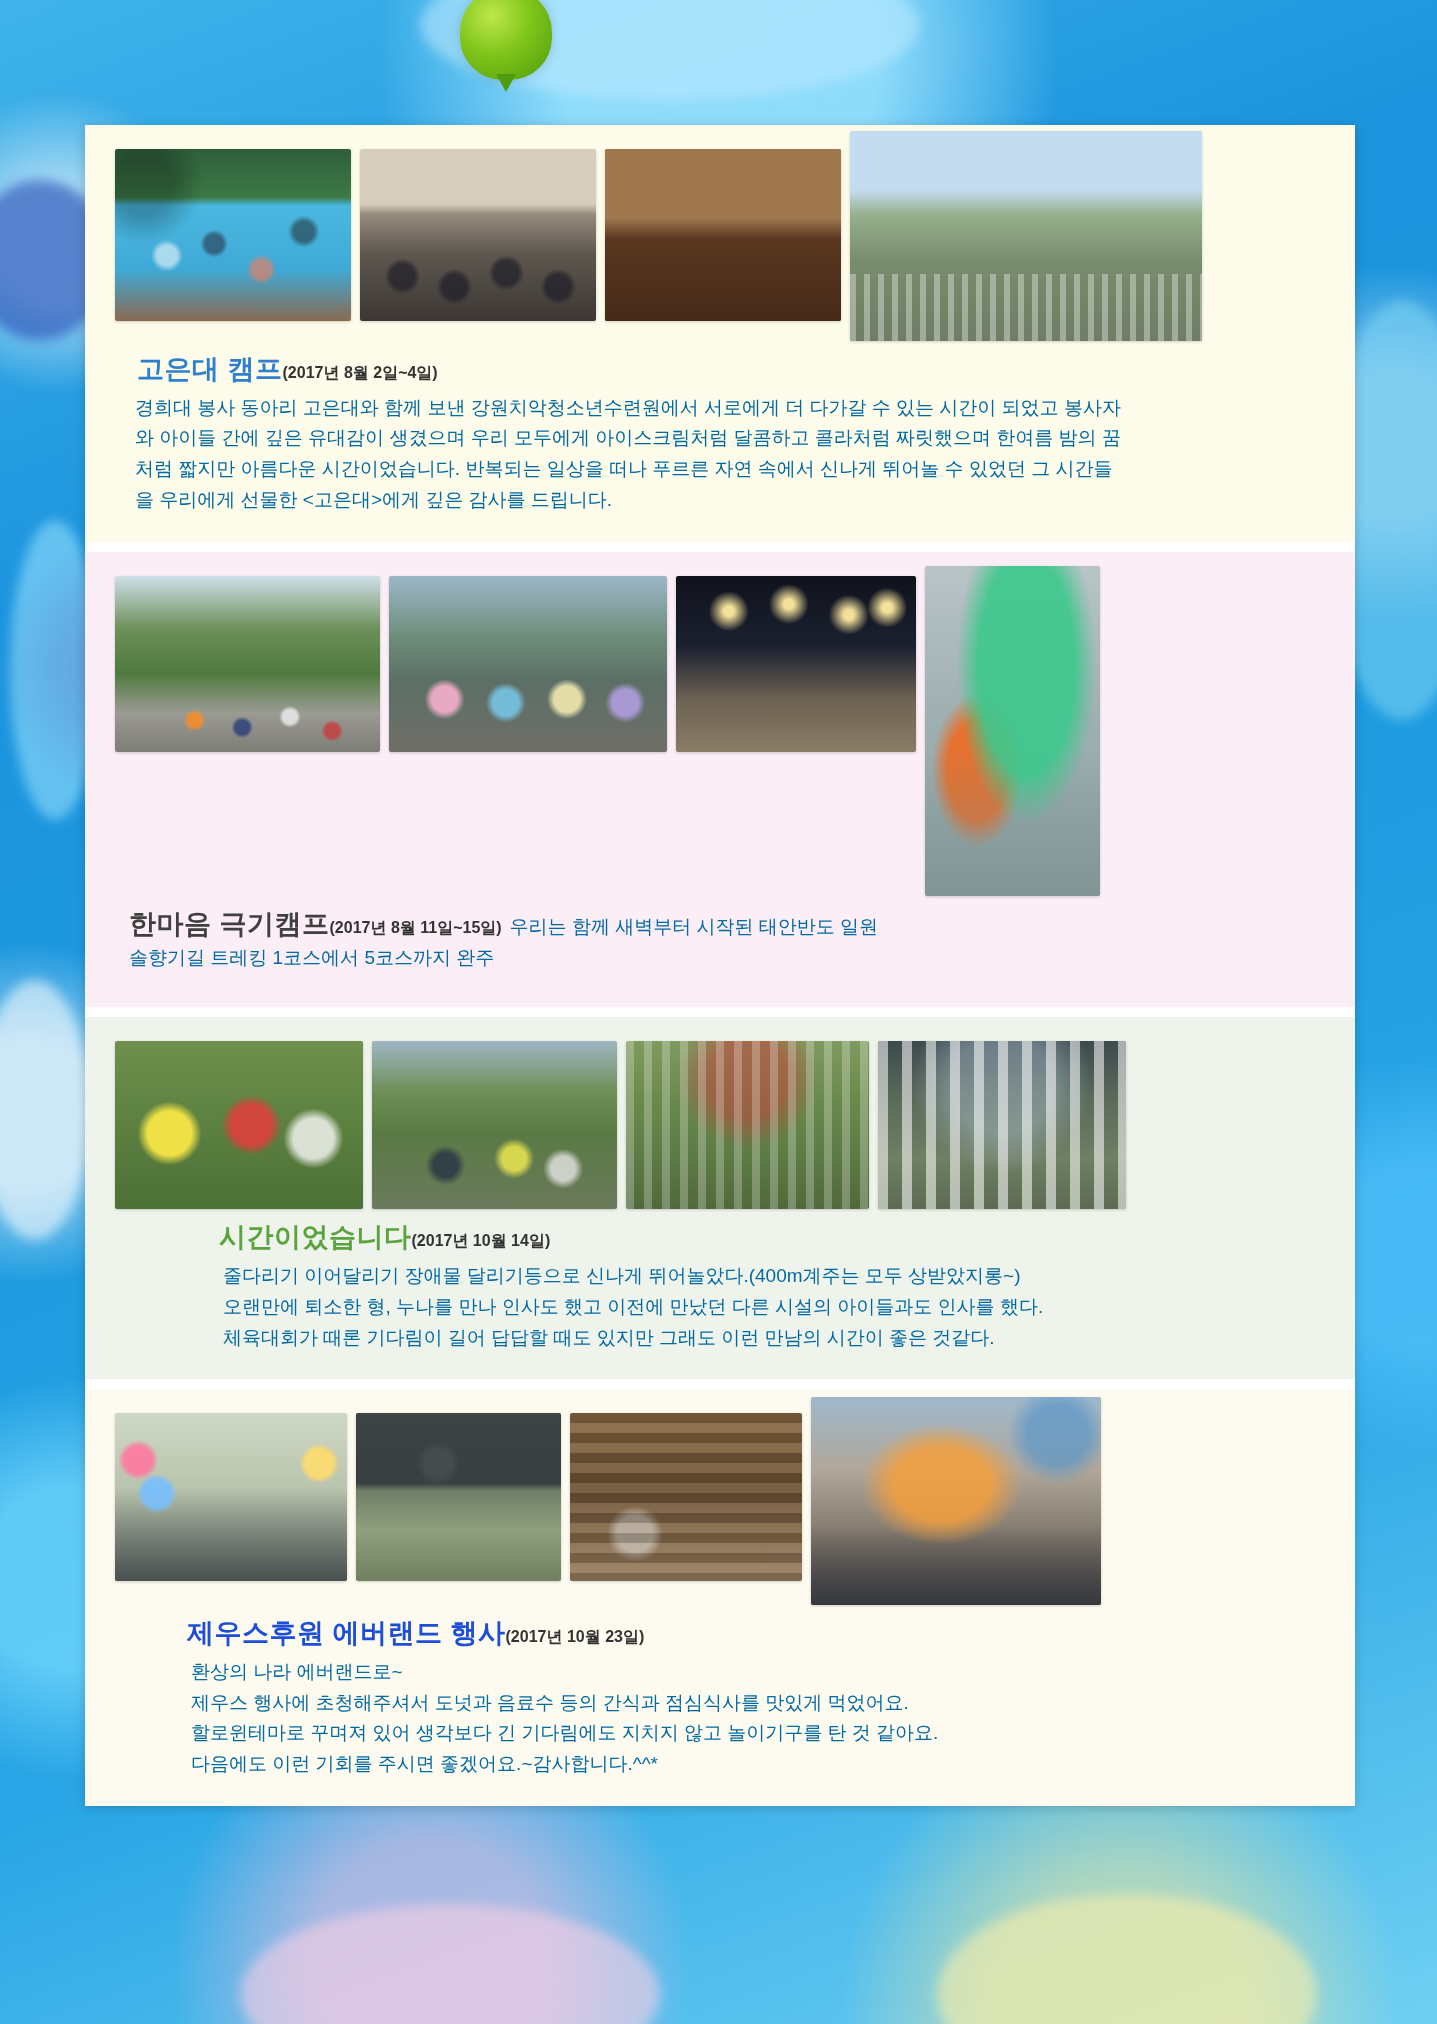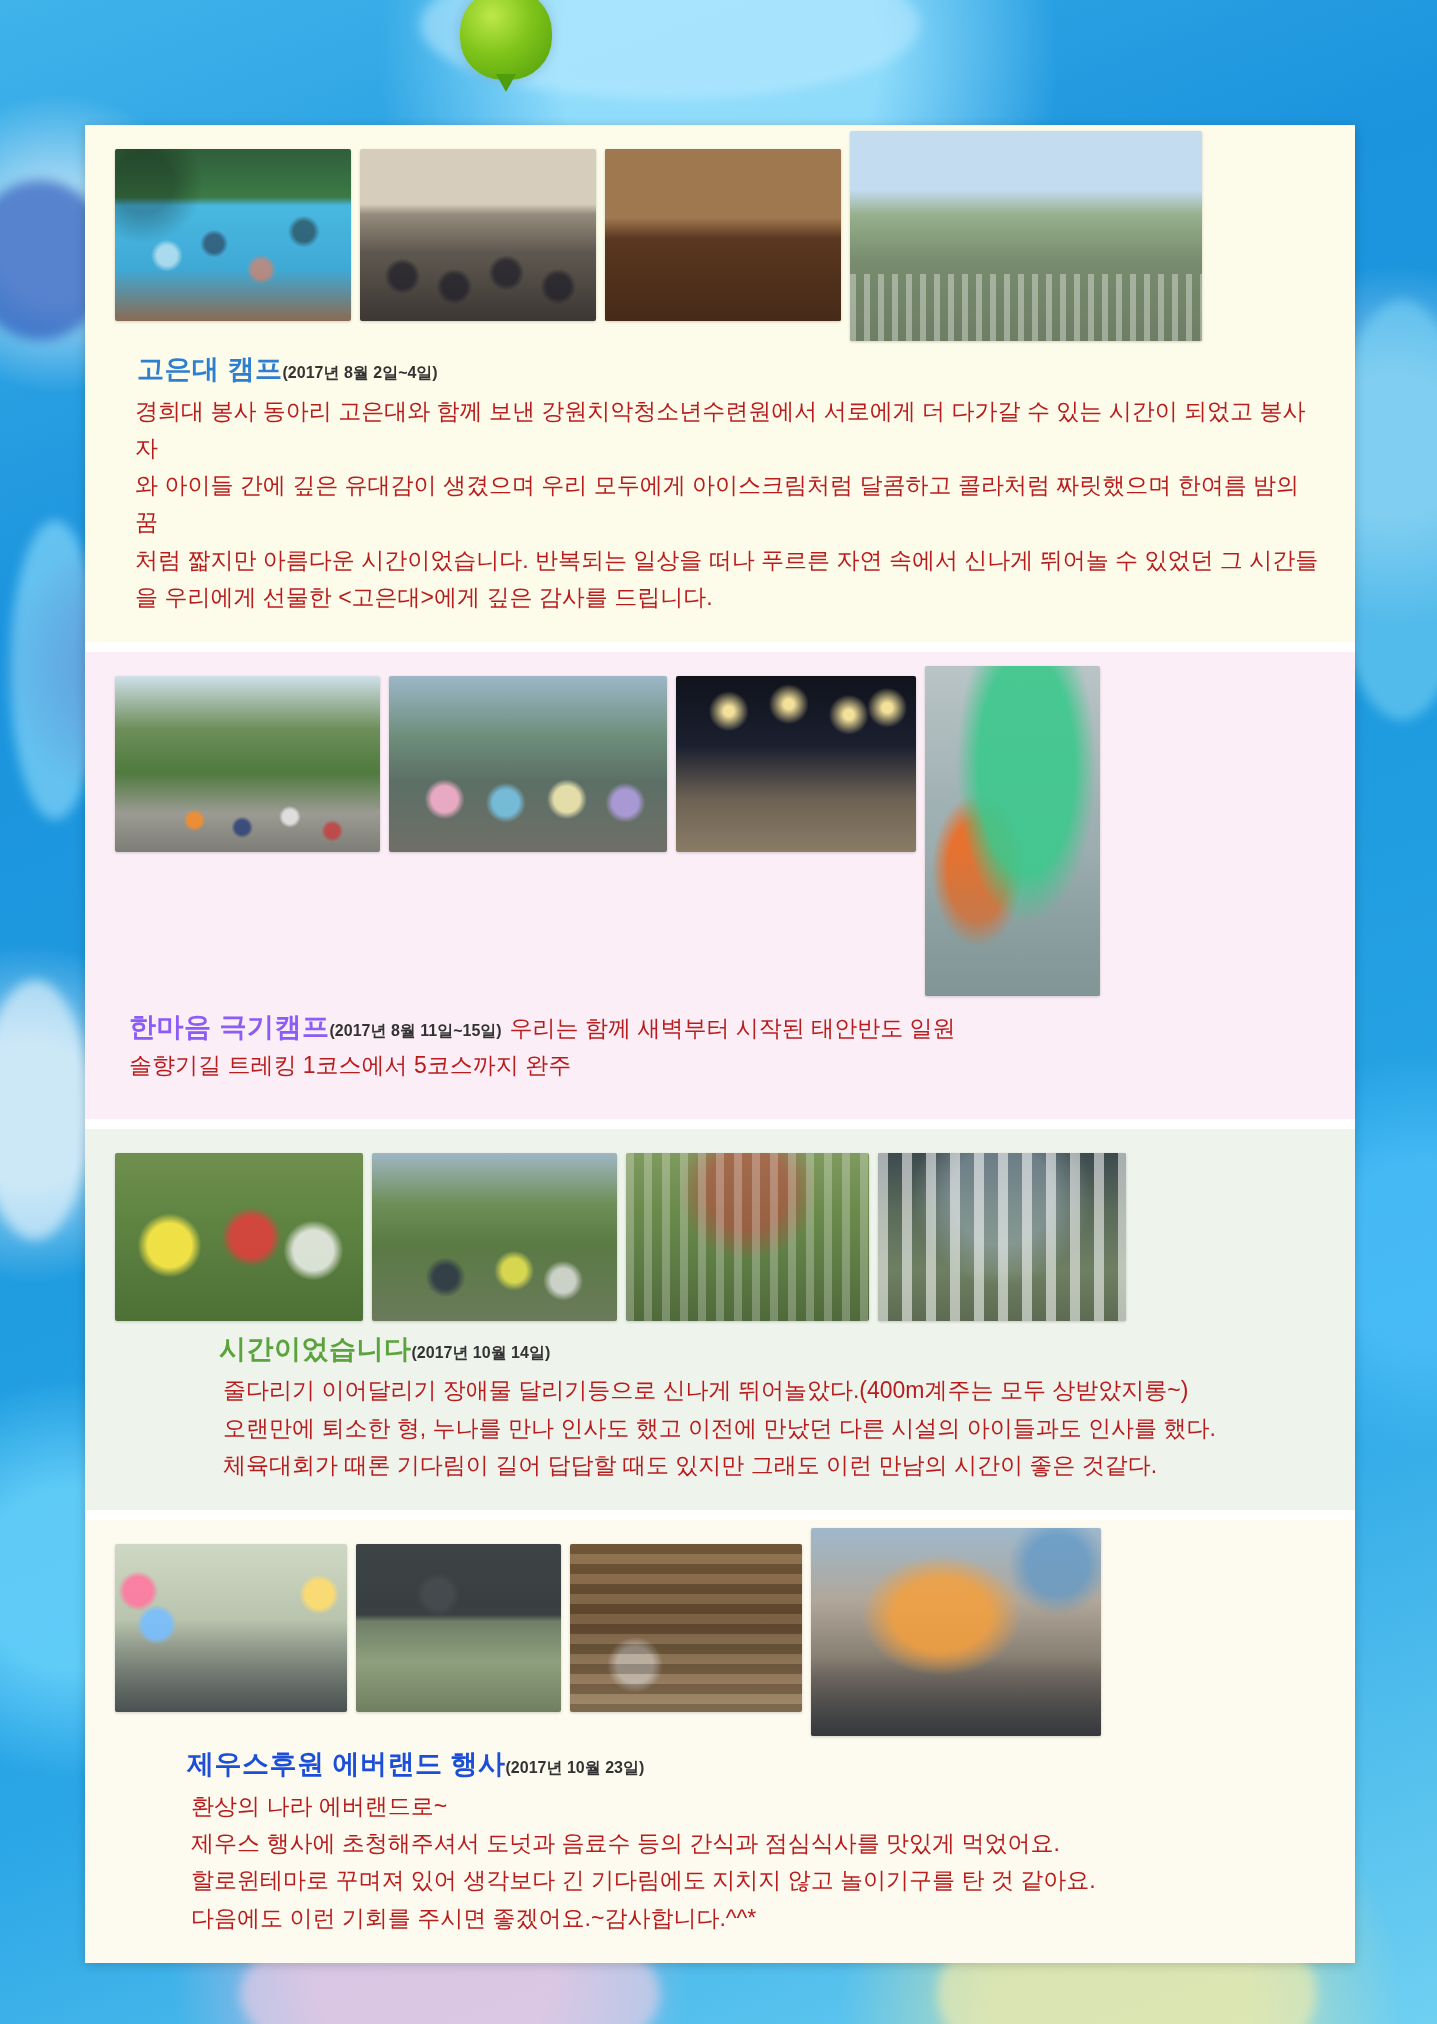--- a/index.html
+++ b/index.html
@@ -117,28 +117,28 @@
     font-size: 27px;
     font-weight: bold;
     letter-spacing: .5px;
   }
   .title-date {
     font-size: 16px;
     font-weight: bold;
     color: #333;
   }
   .t-blue   { color: #2f7fd0; }
-  .t-pink   { color: #8b5cf6; }
+  .t-pink   { color: #404040; }
   .t-green  { color: #5ba33c; }
   .t-orange { color: #1d4ed8; margin-top: 37px; }
 
   .body-text {
-    font-size: 23px;
+    font-size: 19px;
     line-height: 1.62;
-    color: #b91c1c;
+    color: #0369a1;
     white-space: pre-line;
   }
 
   
   .s-camp .photo.p1 { width: 236px; height: 172px; }
   .s-camp .photo.p2 { width: 236px; height: 172px; }
   .s-camp .photo.p3 { width: 236px; height: 172px; }
   .s-camp .photo.p4 { width: 352px; height: 210px; margin-top: -18px; }
   .s-camp .text-block { padding-left: 20px; padding-right: 6px; }
   .s-camp .title-line { padding-left: 22px; }

